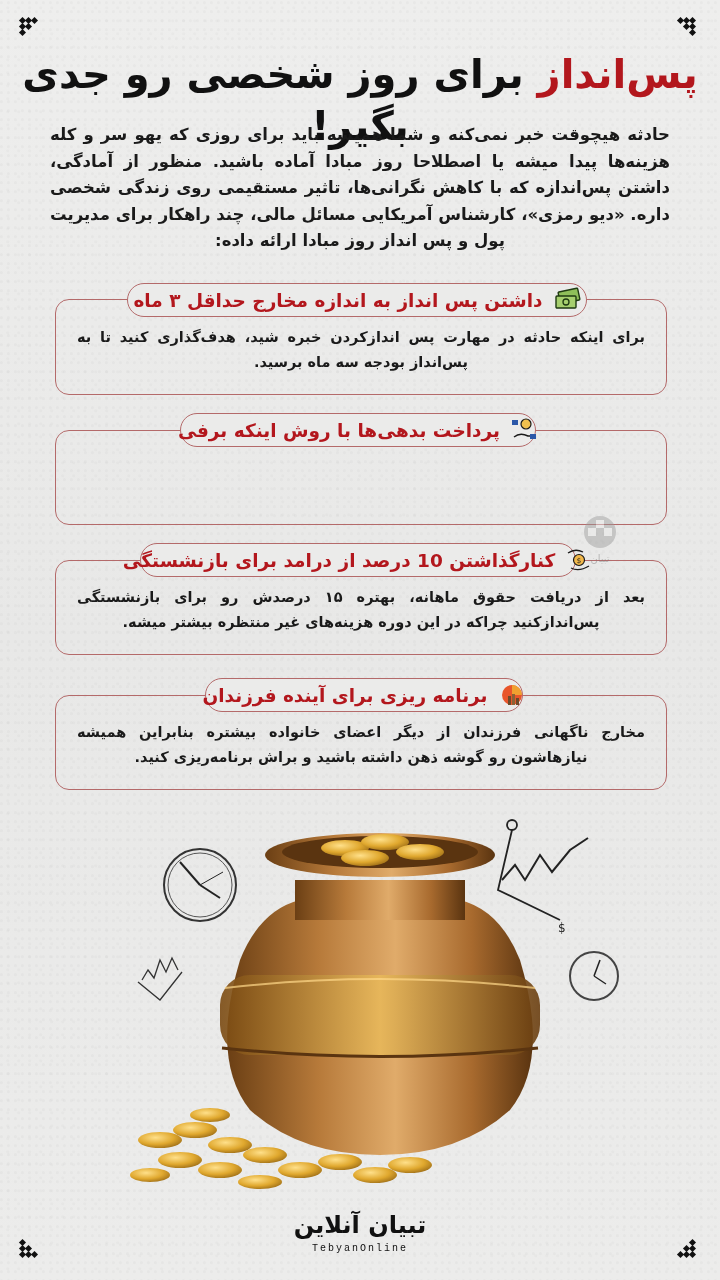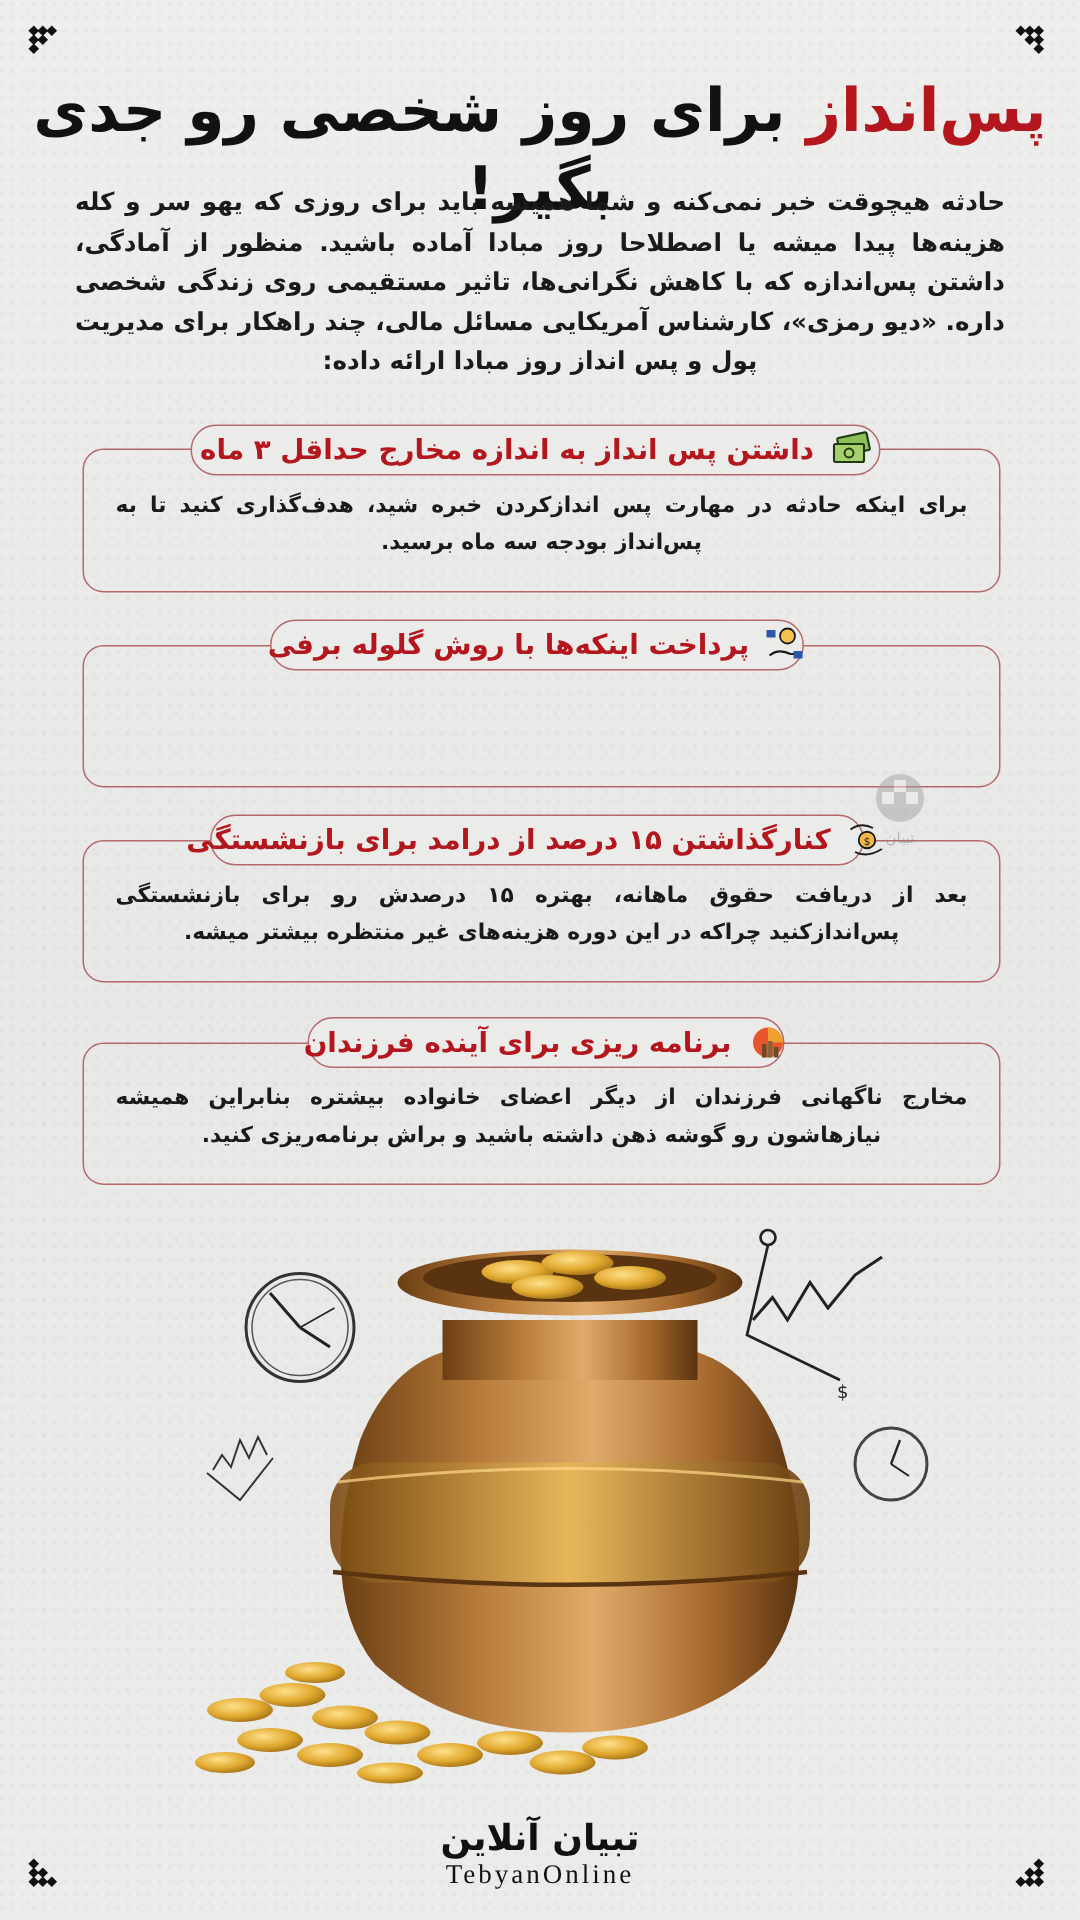--- a/index.html
+++ b/index.html
@@ -56,21 +56,21 @@
     font-weight: bold; font-size: 14.5px; line-height: 25px; color: #1a1a1a;
   }
   .icon { width: 28px; height: 26px; display: inline-block; flex-shrink: 0; }
 
   .watermark { position: absolute; left: 575px; top: 512px; width: 50px; height: 55px; opacity: 0.45; }
 
   .scene { position: absolute; left: 120px; top: 810px; width: 520px; height: 380px; }
 
   .logo { position: absolute; top: 1210px; left: 0; right: 0; text-align: center; }
   .logo-fa { font-weight: 900; font-size: 24px; direction: rtl; color: #111; line-height: 30px; }
-  .logo-en { font-family: Liberation Serif, serif; font-size: 18px; letter-spacing: 2px; color: #111; line-height: 18px; }
+  .logo-en { font-family: Liberation Mono, monospace; font-size: 10px; letter-spacing: 2px; color: #111; line-height: 18px; }
 </style>
 </head>
 <body>
 
 <div class="corner tl">
   <i style="left:0;top:0"></i>
     <i style="left:6px;top:0"></i>
     <i style="left:12px;top:0"></i>
   <i style="left:0;top:6px"></i>
     <i style="left:6px;top:6px"></i>
@@ -127,36 +127,36 @@
   <div class="box" style="top:17px;bottom:0;"></div>
   <div class="pill" style="top:0;left:125px;width:356px;">
     <span class="icon">
       <svg viewBox="0 0 28 26" width="28" height="26">
         <rect x="2" y="3" width="6" height="5" fill="#2b57a8"></rect>
         <circle cx="16" cy="7" r="5" fill="#f2c14e" stroke="#1a1a1a" stroke-width="1.2"></circle>
         <path d="M4 20 Q10 15 18 19 L24 19" fill="none" stroke="#1a1a1a" stroke-width="1.4"></path>
         <rect x="20" y="17" width="6" height="5" fill="#2b57a8"></rect>
       </svg>
     </span>
-    <span class="pill-title">پرداخت اینکه‌ها با روش گلوله برفی</span>
+    <span class="pill-title">پرداخت بدهی‌ها با روش اینکه برفی</span>
   </div>
 </div>
 
 <div class="section" style="top:543px;height:112px;">
   <div class="box" style="top:17px;bottom:0;"></div>
   <div class="pill" style="top:0;left:85px;width:436px;">
     <span class="icon">
       <svg viewBox="0 0 28 26" width="28" height="26">
         <path d="M3 6 Q10 1 18 5" fill="none" stroke="#1a1a1a" stroke-width="1.3"></path>
         <circle cx="14" cy="13" r="5.5" fill="#f2b84a" stroke="#1a1a1a" stroke-width="1.2"></circle>
         <text x="14" y="16" font-size="7" text-anchor="middle" fill="#1a1a1a" font-family="DejaVu Sans, sans-serif">$</text>
         <path d="M6 21 Q14 25 24 19" fill="none" stroke="#1a1a1a" stroke-width="1.3"></path>
       </svg>
     </span>
-    <span class="pill-title">کنارگذاشتن ۱۵ درصد از درامد برای بازنشستگی</span>
+    <span class="pill-title">کنارگذاشتن 10 درصد از درامد برای بازنشستگی</span>
   </div>
   <p class="box-text" style="top:42px;">بعد از دریافت حقوق ماهانه، بهتره ۱۵ درصدش رو برای بازنشستگی پس‌اندازکنید چراکه در این دوره هزینه‌های غیر منتظره بیشتر میشه.</p>
 </div>
 
 <div class="section" style="top:678px;height:112px;">
   <div class="box" style="top:17px;bottom:0;"></div>
   <div class="pill" style="top:0;left:150px;width:318px;">
     <span class="icon">
       <svg viewBox="0 0 28 26" width="28" height="26">
         <circle cx="14" cy="13" r="10" fill="#e8552a"></circle>

